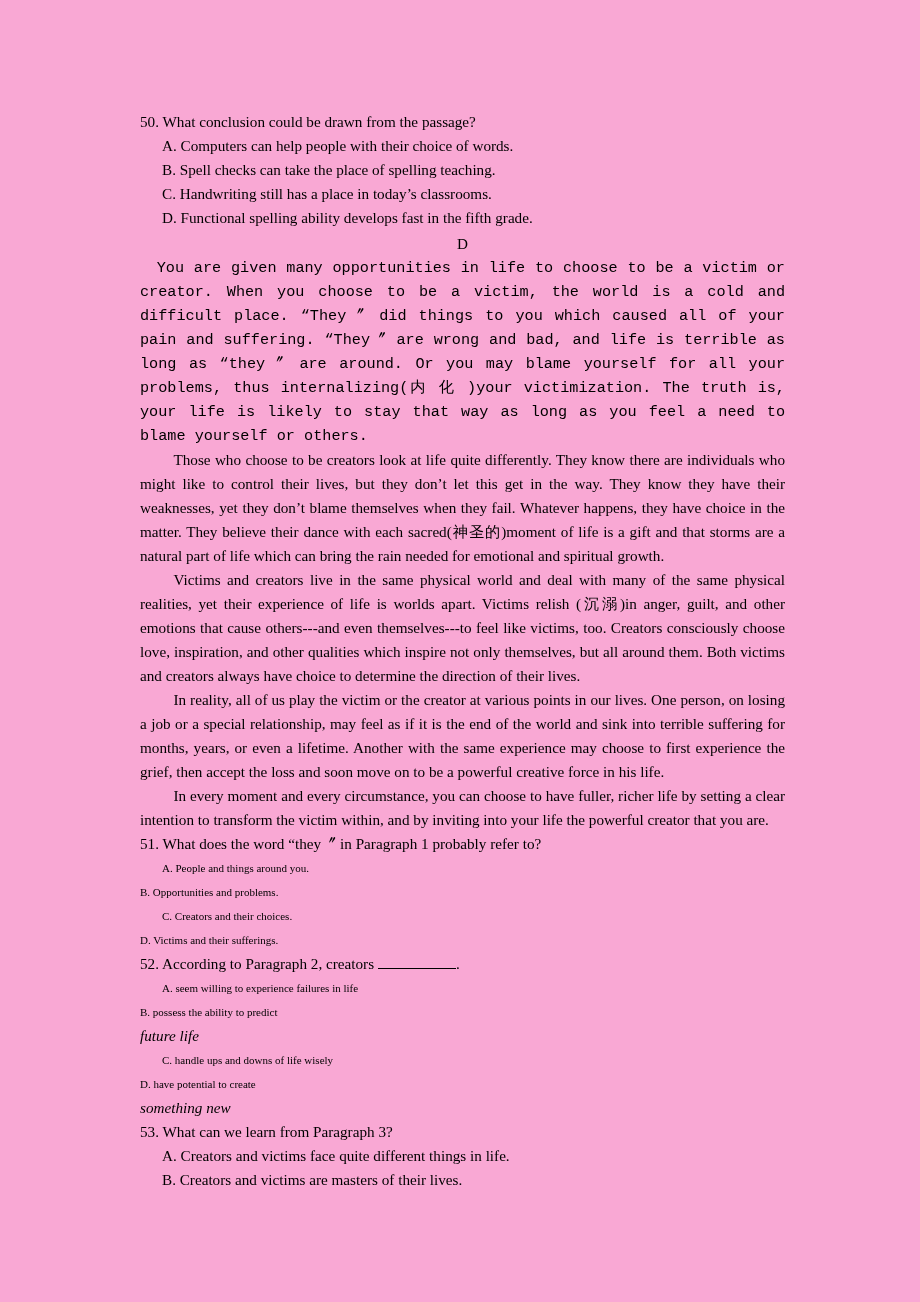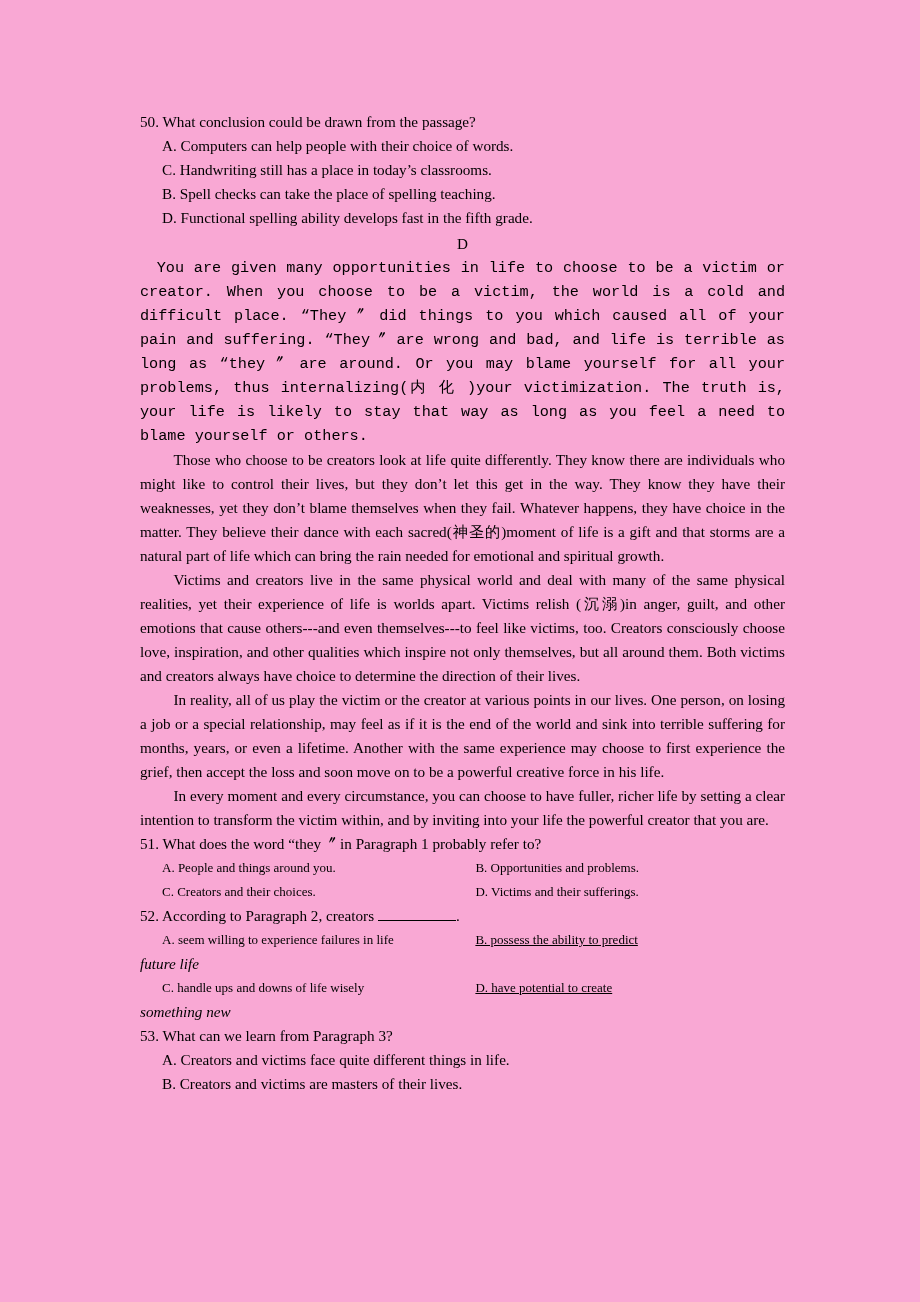--- a/index.html
+++ b/index.html
@@ -49,38 +49,38 @@
     text-justify: inter-word;
     text-indent: 2.2em;
     margin: 0;
   }
   .para.first {
     text-indent: 1.1em;
     font-family: Liberation Mono, monospace;
   }
   .two-col {
     display: flex;
-    font-size: 13px;
+    font-size: 11px;
     line-height: 24px;
+    flex-direction: column;
   }
   .two-col .col-a {
     width: 52%;
     padding-left: 22px;
     box-sizing: border-box;
     white-space: pre-wrap;
   }
   .two-col .col-b {
     width: 48%;
     box-sizing: border-box;
     white-space: pre-wrap;
   }
   .two-col.justified .col-b {
     text-align: justify;
     text-justify: inter-word;
-    text-decoration: underline;
   }
   .wrap-under {
     font-size: 15.2px;
     line-height: 24px;
     white-space: pre-wrap;
     font-style: italic;
   }
   .blank-u {
     text-decoration: none;
     border-bottom: 1px solid #000;
@@ -89,22 +89,22 @@
   }
 </style>
 </head>
 <body>
 
 <div class="page">
   <div class="content">
 
     <div class="q-line">50. What conclusion could be drawn from the passage?</div>
     <div class="opt-line">A. Computers can help people with their choice of words.</div>
+    <div class="opt-line">B. Spell checks can take the place of spelling teaching.</div>
     <div class="opt-line">C. Handwriting still has a place in today’s classrooms.</div>
-    <div class="opt-line">B. Spell checks can take the place of spelling teaching.</div>
     <div class="opt-line">D. Functional spelling ability develops fast in the fifth grade.</div>
 
     <div class="section-letter">D</div>
 
     <p class="para first">You are given many opportunities in life to choose to be a victim or creator. When you choose to be a victim, the world is a cold and difficult place. “They〞 did things to you which caused all of your pain and suffering. “They〞 are wrong and bad, and life is terrible as long as “they〞 are around. Or you may blame yourself for all your problems, thus internalizing(内 化 )your victimization. The truth is, your life is likely to stay that way as long as you feel a need to blame yourself or others.</p>
     <p class="para">Those who choose to be creators look at life quite differently. They know there are individuals who might like to control their lives, but they don’t let this get in the way. They know they have their weaknesses, yet they don’t blame themselves when they fail. Whatever happens, they have choice in the matter. They believe their dance with each sacred(神圣的)moment of life is a gift and that storms are a natural part of life which can bring the rain needed for emotional and spiritual growth.</p>
     <p class="para">Victims and creators live in the same physical world and deal with many of the same physical realities, yet their experience of life is worlds apart. Victims relish (沉溺)in anger, guilt, and other emotions that cause others---and even themselves---to feel like victims, too. Creators consciously choose love, inspiration, and other qualities which inspire not only themselves, but all around them. Both victims and creators always have choice to determine the direction of their lives.</p>
     <p class="para">In reality, all of us play the victim or the creator at various points in our lives. One person, on losing a job or a special relationship, may feel as if it is the end of the world and sink into terrible suffering for months, years, or even a lifetime. Another with the same experience may choose to first experience the grief, then accept the loss and soon move on to be a powerful creative force in his life.</p>
     <p class="para">In every moment and every circumstance, you can choose to have fuller, richer life by setting a clear intention to transform the victim within, and by inviting into your life the powerful creator that you are.</p>
 

